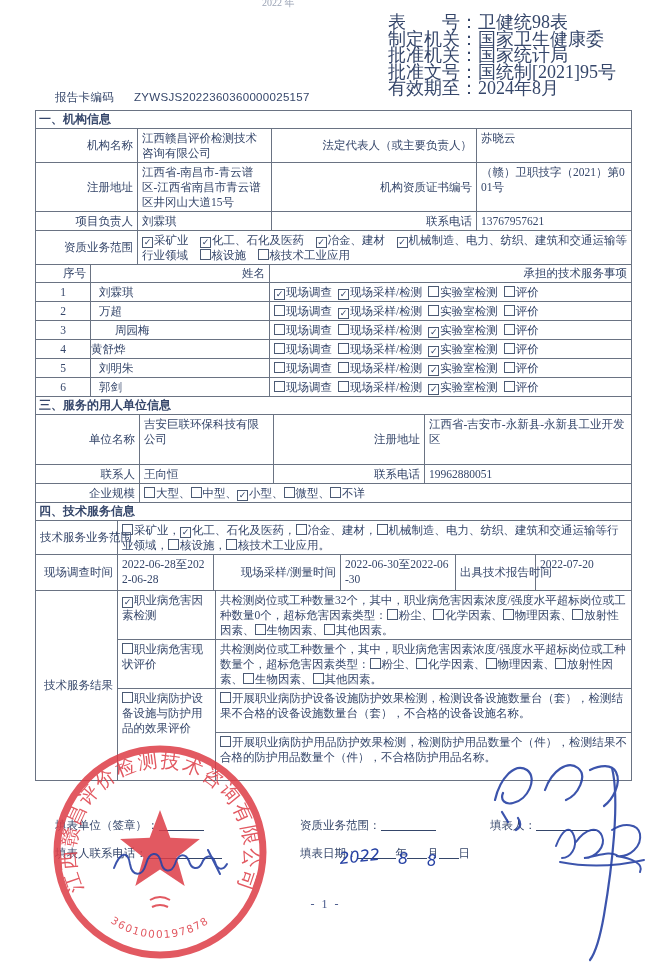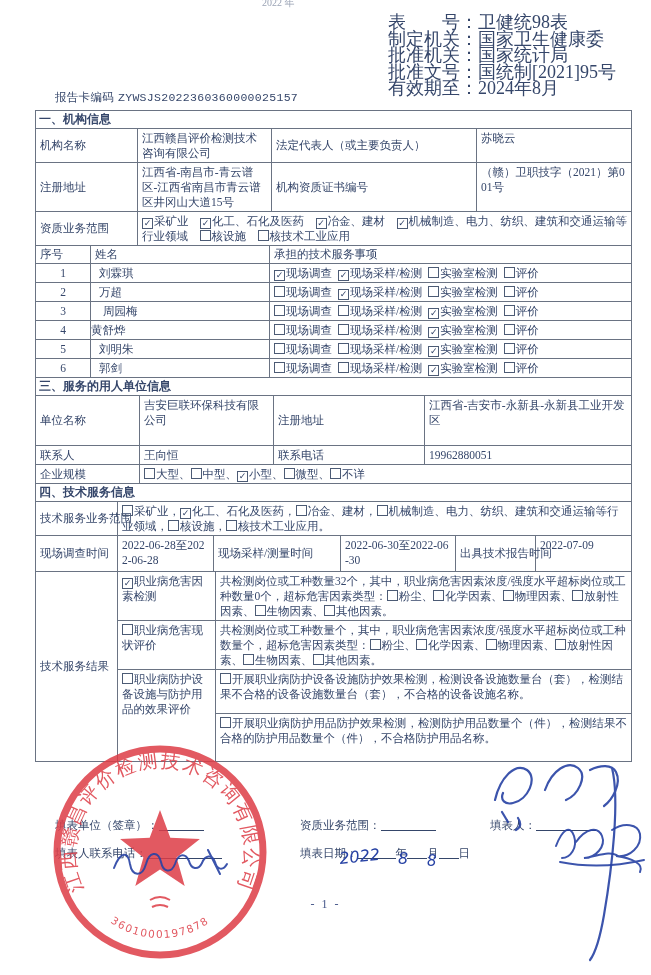--- a/index.html
+++ b/index.html
@@ -6,28 +6,28 @@
   .doc{
     position:relative;width:651px;height:975px;background:#ffffff;
     font-family:"Liberation Serif","DejaVu Serif",serif;
     color:#35466a;overflow:hidden;margin:0 auto;
     box-shadow:0 0 4px rgba(0,0,0,.25);
   }
   .top-frag{position:absolute;top:-4px;left:262px;font-size:10px;color:#9aa3b5;}
   .meta{position:absolute;top:14px;left:388px;font-size:18px;line-height:16.5px;}
   .meta .ml{display:block;white-space:nowrap;}
   .report-code{position:absolute;top:90px;left:55px;font-size:11.5px;letter-spacing:.3px;}
-  .report-code .code{margin-left:4px;font-family:Liberation Mono, monospace;text-align:right;}
+  .report-code .code{margin-left:20px;font-family:Liberation Sans, sans-serif;text-align:right;}
 
   .tblwrap{position:absolute;top:110px;left:35px;width:596px;}
   table{border-collapse:collapse;table-layout:fixed;width:596px;}
   .tbl+.tbl{margin-top:-1px;}
   td{border:1px solid #6a7383;font-size:11.5px;line-height:15px;padding:1px 4px;vertical-align:middle;word-break:break-all;}
   td.sec{font-weight:bold;font-size:12px;padding-left:3px;word-break:keep-all;}
-  td.lab{text-align:left;word-break:keep-all;margin-left:39px;}
+  td.lab{text-align:right;word-break:keep-all;margin-left:39px;}
   td.val{text-align:left;vertical-align:top;padding-top:2px;}
   td.cen{text-align:center;}
   td.just{text-align:justify;}
 
   .cb{display:inline-block;width:9px;height:9px;border:1px solid #4c5b75;font-size:9px;
       line-height:8px;text-align:center;vertical-align:-1px;margin-right:1px;color:#2f4166;
       font-family:"DejaVu Sans",sans-serif;}
   .ck-item{white-space:normal;}
   .tasks .ck-item{margin-right:6px;white-space:nowrap;}
 
@@ -78,20 +78,26 @@
         <td class="val">江西赣昌评价检测技术咨询有限公司</td>
         <td class="lab">法定代表人（或主要负责人）</td>
         <td class="val">苏晓云</td>
       </tr>
       <tr style="height:48px">
         <td class="lab">注册地址</td>
         <td class="val">江西省-南昌市-青云谱区-江西省南昌市青云谱区井冈山大道15号</td>
         <td class="lab">机构资质证书编号</td>
         <td class="val">（赣）卫职技字（2021）第001号</td>
       </tr>
+      <tr style="height:18px">
+        <td class="lab">项目负责人</td>
+        <td class="val">刘霖琪</td>
+        <td class="lab">联系电话</td>
+        <td class="val">13767957621</td>
+      </tr>
       <tr style="height:34px">
         <td class="lab">资质业务范围</td>
         <td class="val" colspan="3"><span class="ck-item"><span class="cb">✓</span><span>采矿业</span></span>　<span class="ck-item"><span class="cb">✓</span><span>化工、石化及医药</span></span>　<span class="ck-item"><span class="cb">✓</span><span>冶金、建材</span></span>　<span class="ck-item"><span class="cb">✓</span><span>机械制造、电力、纺织、建筑和交通运输等行业领域</span></span>　<span class="ck-item"><span class="cb"></span><span>核设施</span></span>　<span class="ck-item"><span class="cb"></span><span>核技术工业应用</span></span></td>
       </tr>
     </tbody>
       </table>
 
     <table class="tbl">
       <colgroup>
           <col style="width:55px">
@@ -111,21 +117,21 @@
             <td class="val" style="padding-left: 8px;">刘霖琪</td>
             <td class="val tasks"><span class="ck-item"><span class="cb">✓</span><span>现场调查</span></span><span class="ck-item"><span class="cb">✓</span><span>现场采样/检测</span></span><span class="ck-item"><span class="cb"></span><span>实验室检测</span></span><span class="ck-item"><span class="cb"></span><span>评价</span></span></td>
           </tr>
           <tr style="height: 16px;">
             <td class="cen">2</td>
             <td class="val" style="padding-left: 8px;">万超</td>
             <td class="val tasks"><span class="ck-item"><span class="cb"></span><span>现场调查</span></span><span class="ck-item"><span class="cb">✓</span><span>现场采样/检测</span></span><span class="ck-item"><span class="cb"></span><span>实验室检测</span></span><span class="ck-item"><span class="cb"></span><span>评价</span></span></td>
           </tr>
           <tr style="height: 16px;">
             <td class="cen">3</td>
-            <td class="val" style="padding-left: 12px;">周园梅</td>
+            <td class="val" style="padding-left: 24px;">周园梅</td>
             <td class="val tasks"><span class="ck-item"><span class="cb"></span><span>现场调查</span></span><span class="ck-item"><span class="cb"></span><span>现场采样/检测</span></span><span class="ck-item"><span class="cb">✓</span><span>实验室检测</span></span><span class="ck-item"><span class="cb"></span><span>评价</span></span></td>
           </tr>
           <tr style="height: 16px;">
             <td class="cen">4</td>
             <td class="val" style="padding-left: 0;">黄舒烨</td>
             <td class="val tasks"><span class="ck-item"><span class="cb"></span><span>现场调查</span></span><span class="ck-item"><span class="cb"></span><span>现场采样/检测</span></span><span class="ck-item"><span class="cb">✓</span><span>实验室检测</span></span><span class="ck-item"><span class="cb"></span><span>评价</span></span></td>
           </tr>
           <tr style="height: 16px;">
             <td class="cen">5</td>
             <td class="val" style="padding-left: 8px;">刘明朱</td>
@@ -194,21 +200,21 @@
           <col style="width:80px">
           <col style="width:96px">
         </colgroup>
       <tbody>
           <tr style="height:36px">
         <td class="lab">现场调查时间</td>
         <td class="val">2022-06-28至2022-06-28</td>
         <td class="lab">现场采样/测量时间</td>
         <td class="val">2022-06-30至2022-06-30</td>
         <td class="lab">出具技术报告时间</td>
-        <td class="val">2022-07-09</td>
+        <td class="val">2022-07-20</td>
       </tr>
     </tbody>
       </table>
 
     <table class="tbl">
       <colgroup>
           <col style="width:82px">
           <col style="width:98px">
           <col style="width:416px">
         </colgroup>

